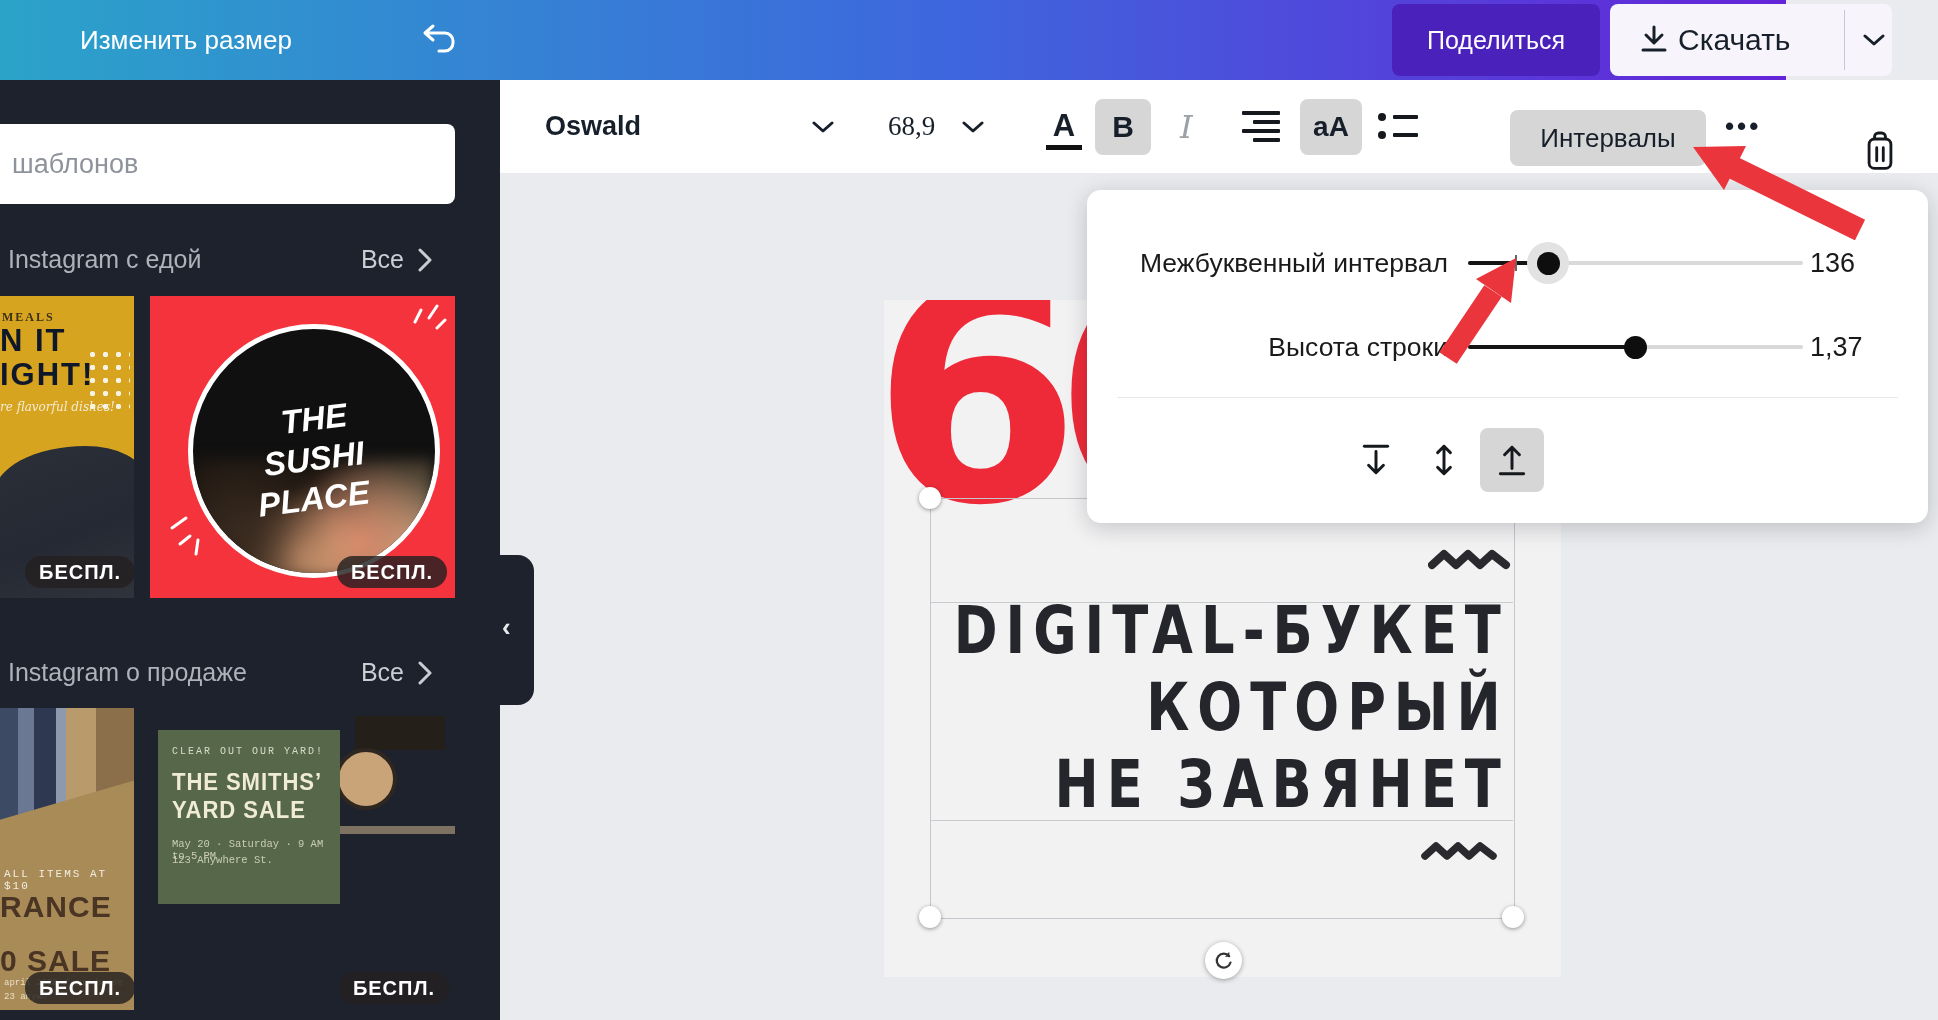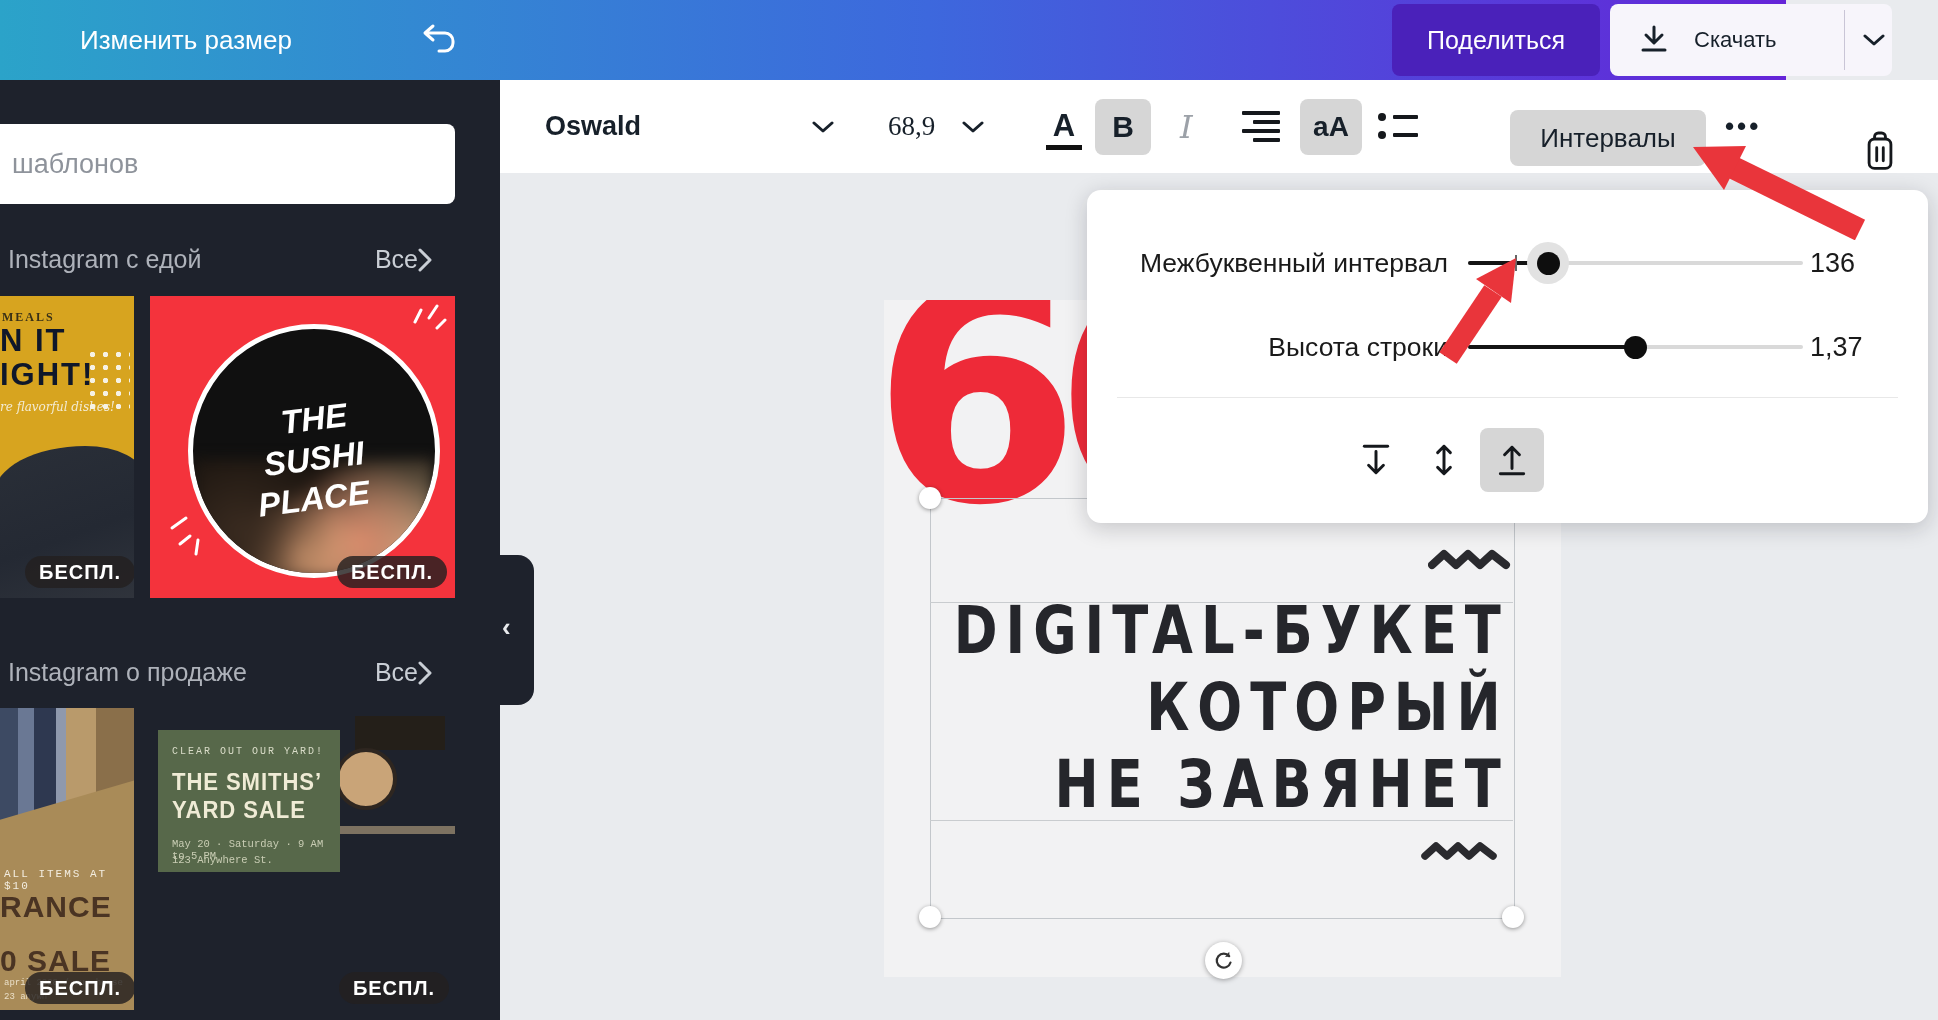--- a/index.html
+++ b/index.html
@@ -10,33 +10,33 @@
   .topbar{position:absolute;left:0;top:0;width:1786px;height:80px;
     background:linear-gradient(90deg,#2BA3C9 0%,#3D68DD 52%,#6524D8 100%);color:#fff;}
   .resize-label{position:absolute;left:80px;top:0;height:80px;line-height:80px;
     font-size:26px;font-weight:500;cursor:pointer;}
   .undo-btn{position:absolute;left:420px;top:22px;width:40px;height:36px;cursor:pointer;}
   .share-btn{position:absolute;left:1392px;top:4px;width:208px;height:72px;border-radius:8px;
     background:#4A21BA;color:#fff;font-size:25px;font-weight:500;display:flex;
     align-items:center;justify-content:center;cursor:pointer;}
   .download-btn{position:absolute;left:1610px;top:4px;width:282px;height:72px;border-radius:8px;
     background:#F7F5FB;color:#17202A;display:flex;align-items:center;cursor:pointer;}
-  .download-btn .dl-label{font-size:22px;font-weight:500;margin-left:24px;}
+  .download-btn .dl-label{font-size:30px;font-weight:500;margin-left:8px;}
   .dl-divider{position:absolute;left:234px;top:6px;width:1px;height:60px;background:#C9C5D6;}
   .dl-chevron{position:absolute;left:246px;top:0;width:36px;height:72px;
     display:flex;align-items:center;justify-content:center;}
 
   
   .sidebar{position:absolute;left:0;top:80px;width:500px;height:940px;background:#1E222C;}
   .search-box{position:absolute;left:0;top:44px;width:455px;height:80px;background:#fff;
     border:none;border-radius:0 8px 8px 0;font-size:27px;color:#333;padding:0 0 0 12px;
     font-family:"Liberation Sans",sans-serif;outline:none;box-sizing:border-box;}
   .search-box::placeholder{color:#8E939B;}
   .side-header{position:absolute;left:8px;width:484px;height:36px;color:#AEB2BA;font-size:25px;}
-  .all-link{position:absolute;right:60px;top:0;display:flex;align-items:center;
+  .all-link{position:absolute;right:60px;top:0;display:flex;align-items:center;gap:14px;
     color:#C9CED5;cursor:pointer;}
   .thumb{position:absolute;overflow:hidden;cursor:pointer;}
   .free-badge{position:absolute;background:rgba(35,32,32,0.82);color:#fff;border-radius:18px;
     font-size:20px;font-weight:bold;letter-spacing:1px;padding:5px 14px;line-height:22px;}
 
   
   .t-meals{left:0;top:216px;width:134px;height:302px;background:#D7A41F;}
   .t-meals .kicker{position:absolute;left:2px;top:14px;font-size:12px;letter-spacing:2px;
     color:#3A3117;font-family:"Liberation Serif",serif;font-weight:bold;}
   .t-meals .big{position:absolute;left:0;color:#0f172a;font-weight:bold;font-size:31px;
@@ -77,21 +77,21 @@
   .t-clear .small{position:absolute;left:4px;font-family:"Liberation Mono",monospace;
     font-size:9px;color:#EADFC8;}
 
   
   .t-yard{left:150px;top:628px;width:305px;height:302px;
     background:linear-gradient(135deg,#CFC3AE 0%,#B4A document891 30%,#9A8D77 45%,#6B6152 78%,#4E463A 100%);}
   .t-yard .clock{position:absolute;right:58px;top:40px;width:54px;height:54px;border-radius:50%;
     background:#C9A478;border:4px solid #2E2620;}
   .t-yard .shelf{position:absolute;right:0;top:118px;width:120px;height:8px;background:#7D7261;}
   .t-yard .frame{position:absolute;right:10px;top:8px;width:90px;height:34px;background:#241F19;}
-  .t-yard .panel{position:absolute;left:8px;top:22px;width:182px;height:142px;background:#57684A;}
+  .t-yard .panel{position:absolute;left:8px;top:22px;width:182px;height:174px;background:#57684A;}
   .t-yard .kicker{position:absolute;left:14px;top:16px;font-size:10px;letter-spacing:2px;color:#D9DCC8;
     font-family:"Liberation Mono",monospace;}
   .t-yard .big{position:absolute;left:14px;color:#EFEBD5;font-weight:bold;font-size:24px;
     letter-spacing:1px;line-height:27px;transform:scaleX(.92);transform-origin:0 0;}
   .t-yard .small{position:absolute;left:14px;font-size:10.5px;color:#C9CDB4;
     font-family:"Liberation Mono",monospace;}
 
   .collapse-tab{position:absolute;left:500px;top:555px;width:34px;height:150px;background:#1E222C;
     border-radius:0 16px 16px 0;cursor:pointer;}
   .collapse-tab span{position:absolute;left:2px;top:57px;color:#E8EAED;font-size:26px;font-weight:bold;}

